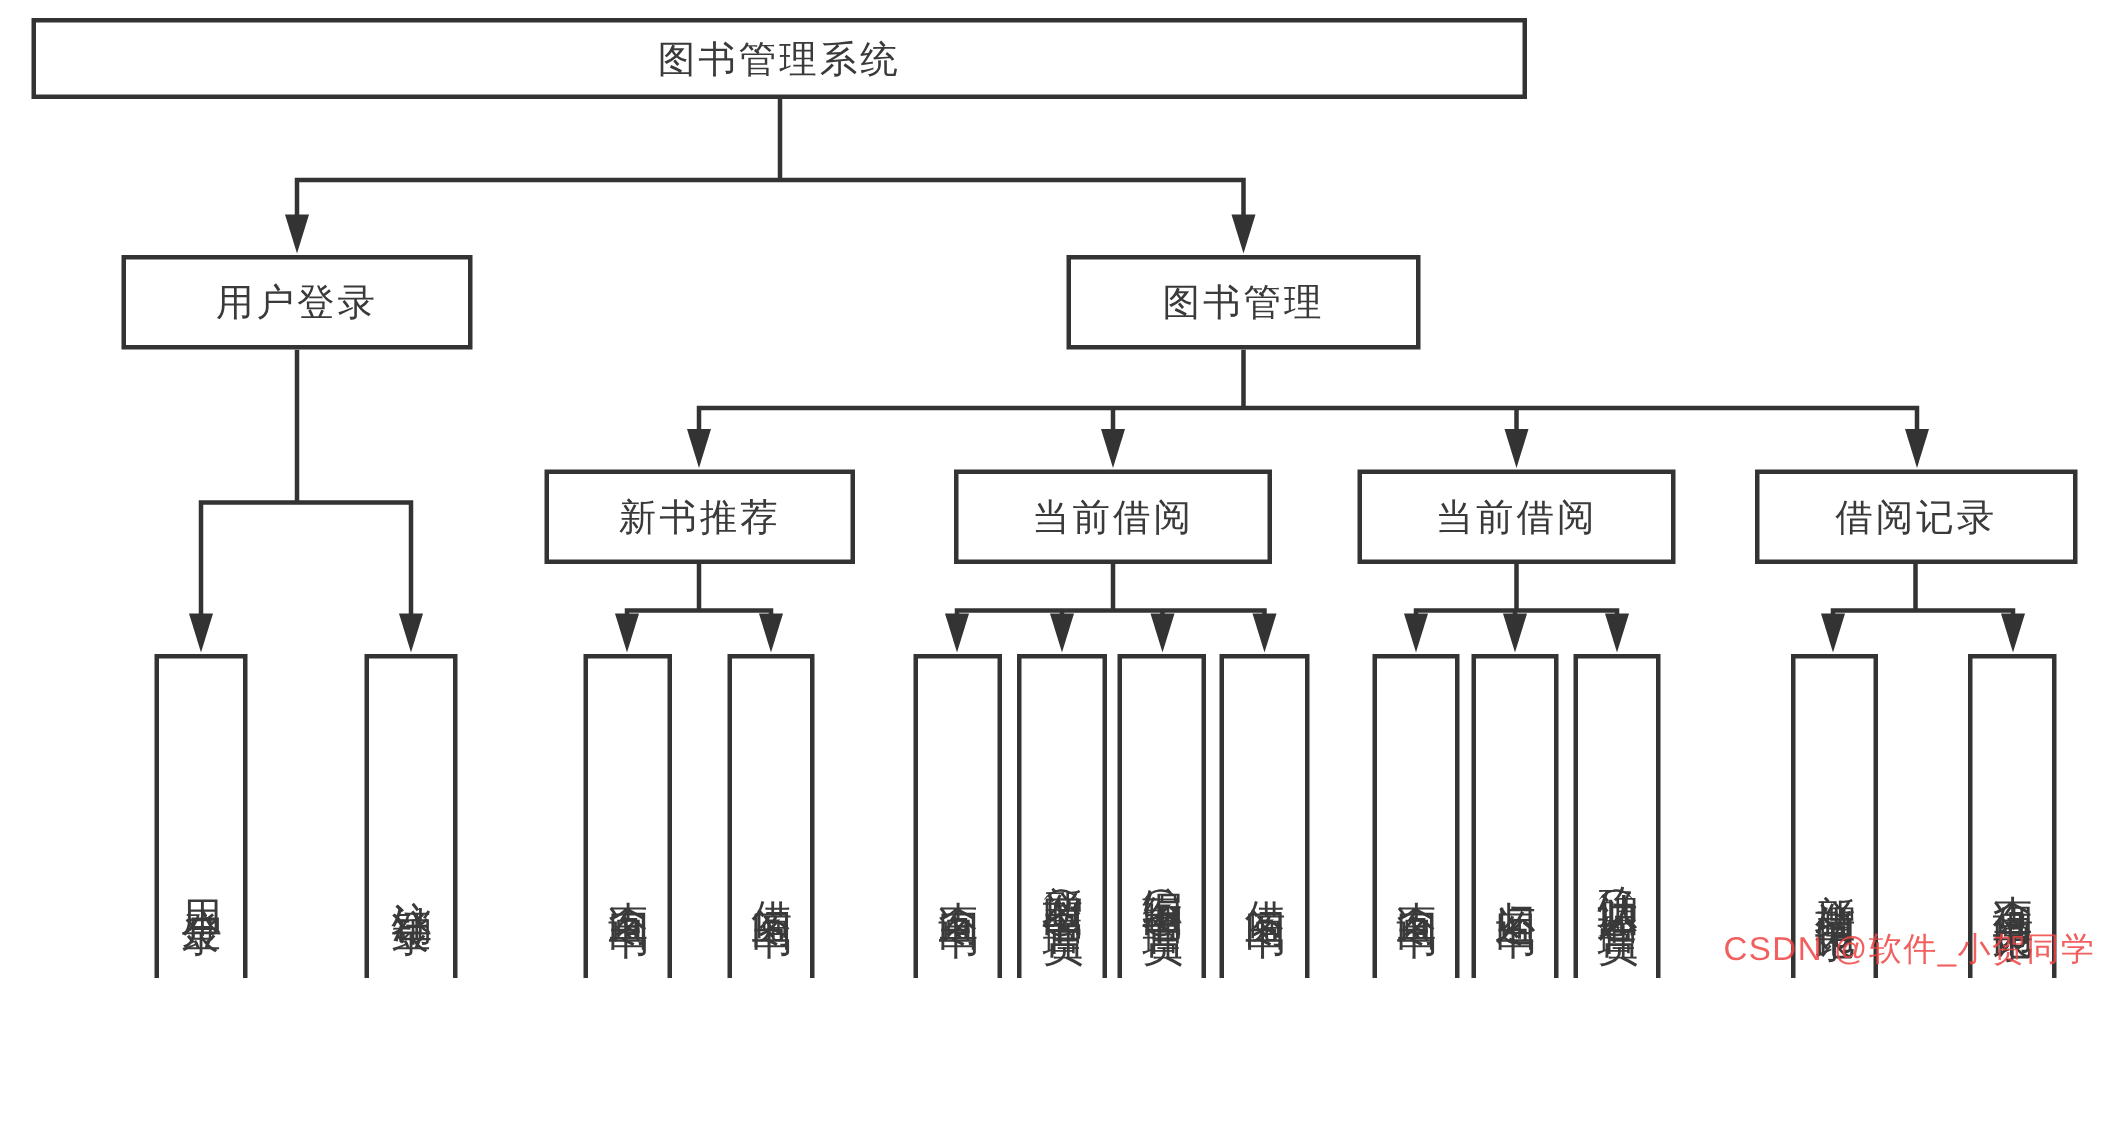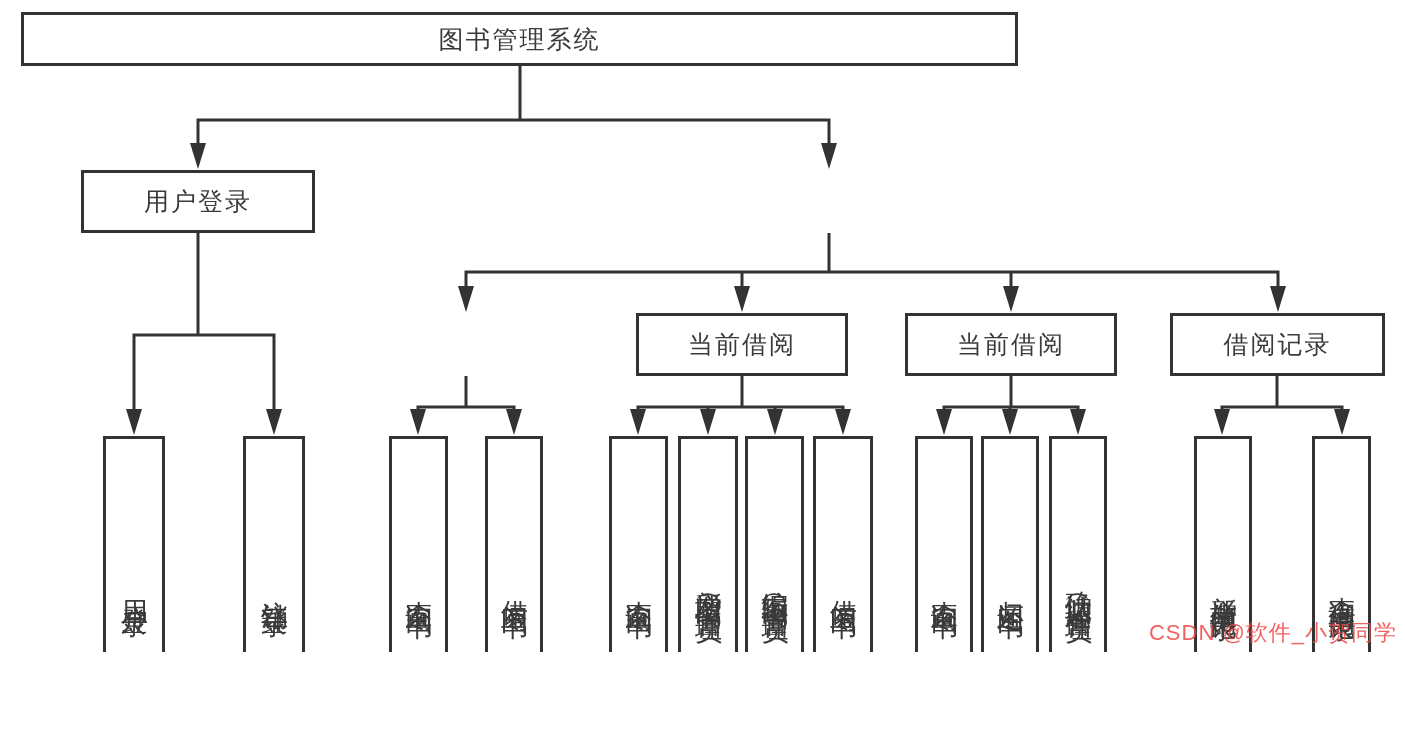--- a/index.html
+++ b/index.html
@@ -94,21 +94,27 @@
     </g>
   </svg>
 
   <div class="node h" style="left:21px;top:12px;width:997px;height:54px">
     <span>图书管理系统</span>
   </div>
 
   <div class="node h" style="left:81px;top:170px;width:234px;height:63px">
     <span>用户登录</span>
   </div>
+  <div class="node h" style="left:711px;top:170px;width:236px;height:63px">
+    <span>图书管理</span>
+  </div>
 
+  <div class="node h" style="left:363px;top:313px;width:207px;height:63px">
+    <span>新书推荐</span>
+  </div>
   <div class="node h" style="left:636px;top:313px;width:212px;height:63px">
     <span>当前借阅</span>
   </div>
   <div class="node h" style="left:905px;top:313px;width:212px;height:63px">
     <span>当前借阅</span>
   </div>
   <div class="node h" style="left:1170px;top:313px;width:215px;height:63px">
     <span>借阅记录</span>
   </div>
 

